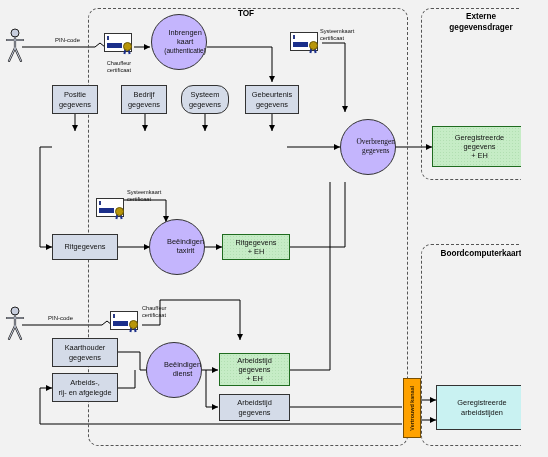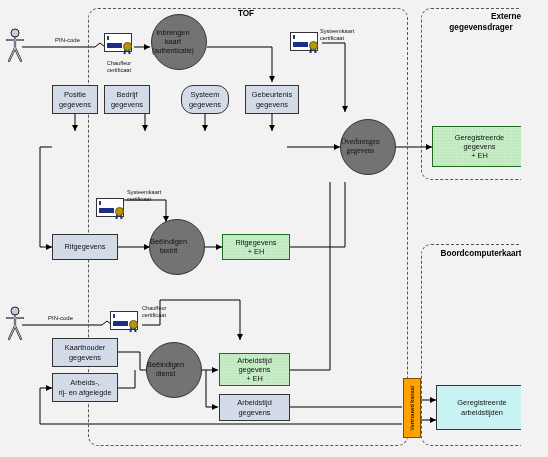--- a/index.html
+++ b/index.html
@@ -16,21 +16,21 @@
        background:#d4dbe8;display:flex;align-items:center;justify-content:center;
        text-align:center;font-size:7.4px;color:#111;line-height:1.25;padding:1px;}
   .box.green{background:#c6ecc6;border:1px solid #1f6b1f;
              background-image:radial-gradient(#b2dfb2 0.6px, transparent 0.7px);
              background-size:3px 3px;}
   .box.cyan{background:#c9f2f2;border:1px solid #333;}
   .box.wide{font-size:7.2px;}
 
   
   .circ{position:absolute;box-sizing:border-box;border:1px solid #333;border-radius:50%;
-        background:#737373;display:flex;align-items:center;justify-content:flex-start;
+        background:#c4b5fd;display:flex;align-items:center;justify-content:flex-end;
         text-align:center;font-size:7.4px;color:#111;line-height:1.2;}
 
   
   .cert{position:absolute;width:30px;height:22px;}
   .cert .paper{position:absolute;left:0;top:0;width:28px;height:19px;
       background:#ffffff;border:1px solid #333;box-sizing:border-box;}
   .cert .scribble{position:absolute;left:3px;top:3px;width:20px;height:4px;
       background:linear-gradient(90deg,#2b3b86 0 2px,transparent 2px 4px);}
   .cert .bar{position:absolute;left:3px;top:10px;width:15px;height:5px;background:#1b2f8a;}
   .cert .seal{position:absolute;left:19px;top:9px;width:7px;height:7px;border-radius:50%;
@@ -114,21 +114,21 @@
 
       <path d="M421,400 L436,400" marker-end="url(#ah)"></path>
       <path d="M421,420 L436,420" marker-end="url(#ah)"></path>
     </g>
   </svg>
 
   <div class="zone" style="left:88px;top:8px;width:318px;height:436px;"></div>
   <div class="zone-title" style="left:206px;top:9px;width:80px;">TOF</div>
 
   <div class="zone" style="left:421px;top:8px;width:120px;height:170px;"></div>
-  <div class="zone-title" style="left:441px;top:12px;width:80px;text-align:right;">Externe</div>
+  <div class="zone-title" style="left:441px;top:12px;width:80px;">Externe</div>
   <div class="zone-title" style="left:431px;top:23px;width:100px;text-align:center;">gegevensdrager</div>
 
   <div class="zone" style="left:421px;top:244px;width:120px;height:200px;"></div>
   <div class="zone-title" style="left:431px;top:249px;width:100px;">Boordcomputerkaart</div>
 
   <div class="person" style="left:4px;top:28px;">
     <svg width="22" height="34" viewBox="0 0 22 34">
       <circle cx="11" cy="5" r="4" fill="#c8cede" stroke="#222" stroke-width="1"></circle>
       <path d="M11,9 L11,20 M3,12 L19,12 M11,20 L5,33 M11,20 L17,33" stroke="#222" stroke-width="2.2" fill="none" stroke-linecap="round"></path>
       <path d="M11,9 L11,20 M3,12 L19,12 M11,20 L5,33 M11,20 L17,33" stroke="#c8cede" stroke-width="1" fill="none" stroke-linecap="round"></path>
@@ -218,21 +218,21 @@
       <div>dienst</div>
     </div>
   </div>
 
   <div class="box" style="left:52px;top:85px;width:46px;height:29px;">
     <div>
       <div>Positie</div>
       <div>gegevens</div>
     </div>
   </div>
-  <div class="box" style="left:104px;top:85px;width:46px;height:29px;">
+  <div class="box" style="left:121px;top:85px;width:46px;height:29px;">
     <div>
       <div>Bedrijf</div>
       <div>gegevens</div>
     </div>
   </div>
   <div class="box" style="left:181px;top:85px;width:48px;height:29px;border-radius:12px;">
     <div>
       <div>Systeem</div>
       <div>gegevens</div>
     </div>

